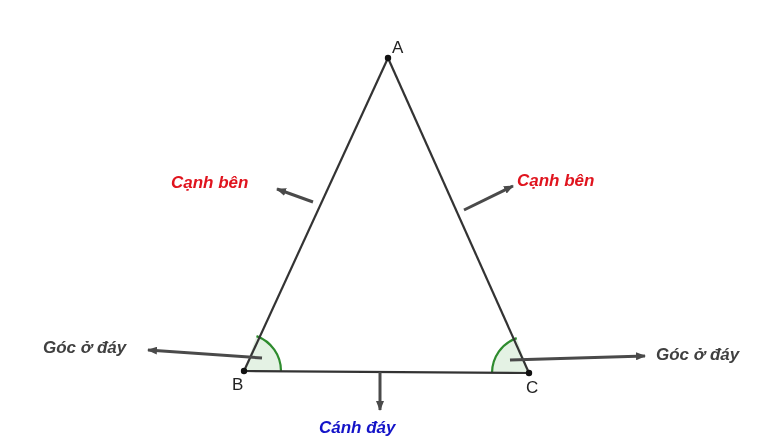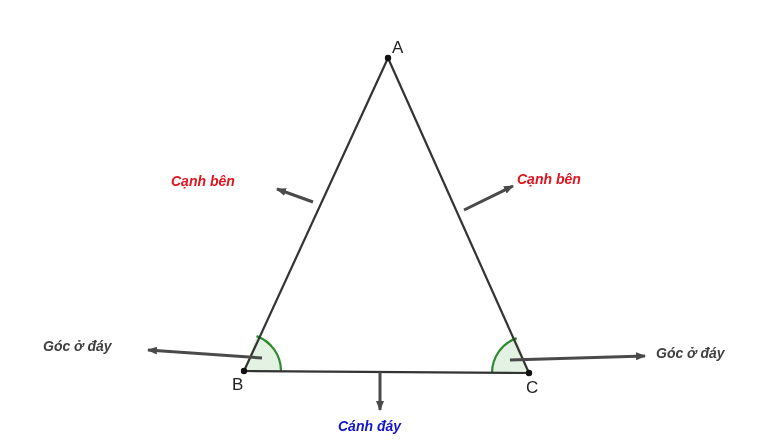--- a/index.html
+++ b/index.html
@@ -1,18 +1,18 @@
 <!DOCTYPE html>
 <html><head>
   <meta charset="utf-8">
   <style>
     html, body { margin: 0; padding: 0; background: #ffffff; }
     body { width: 779px; height: 445px; position: relative; overflow: hidden; font-family: "Liberation Sans", sans-serif; }
     svg.diagram { position: absolute; left: 0; top: 0; }
-    .lbl { position: absolute; font-family: "Liberation Sans", sans-serif; font-weight: bold; font-style: italic; font-size: 14px; white-space: nowrap; line-height: 1; }
+    .lbl { position: absolute; font-family: "Liberation Sans", sans-serif; font-weight: bold; font-style: italic; font-size: 17px; white-space: nowrap; line-height: 1; }
     .vlbl { position: absolute; font-family: "Liberation Sans", sans-serif; font-size: 17px; color: #222; line-height: 1; }
     .red { color: #e0141e; }
     .green { color: #404040; }
     .blue { color: #1414c8; }
   </style>
 </head>
 <body>
 
 <svg class="diagram" width="779" height="445" viewBox="0 0 779 445" xmlns="http://www.w3.org/2000/svg">
   <defs>
@@ -43,13 +43,13 @@
 </svg>
 
 <span class="vlbl" style="left:392px; top:39px;">A</span>
 <span class="vlbl" style="left:232px; top:376px;">B</span>
 <span class="vlbl" style="left:526px; top:379px;">C</span>
 
 <span class="lbl red" style="left:171px; top:174px;">Cạnh bên</span>
 <span class="lbl red" style="left:517px; top:172px;">Cạnh bên</span>
 <span class="lbl green" style="left:43px; top:339px;">Góc ở đáy</span>
 <span class="lbl green" style="left:656px; top:346px;">Góc ở đáy</span>
-<span class="lbl blue" style="left:338px; top:419px;">Cánh đáy</span>
+<span class="lbl blue" style="left:319px; top:419px;">Cánh đáy</span>
 
 </body></html>

